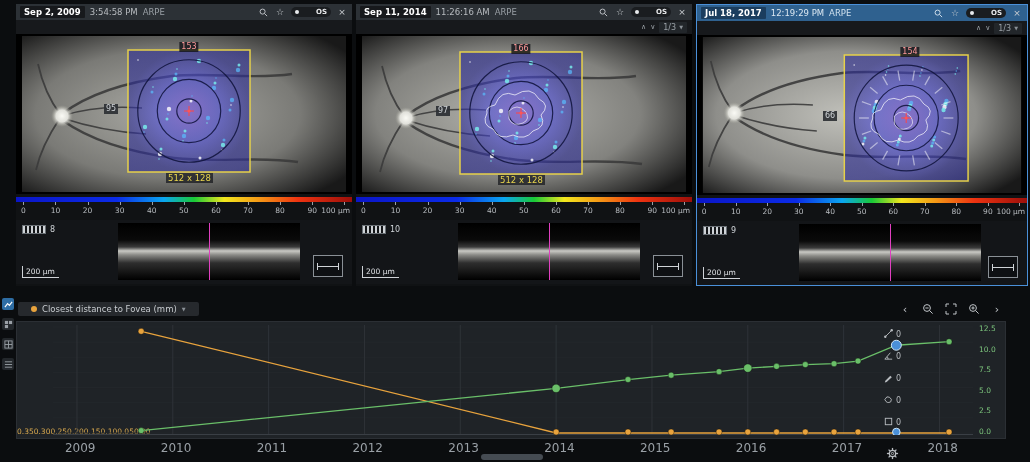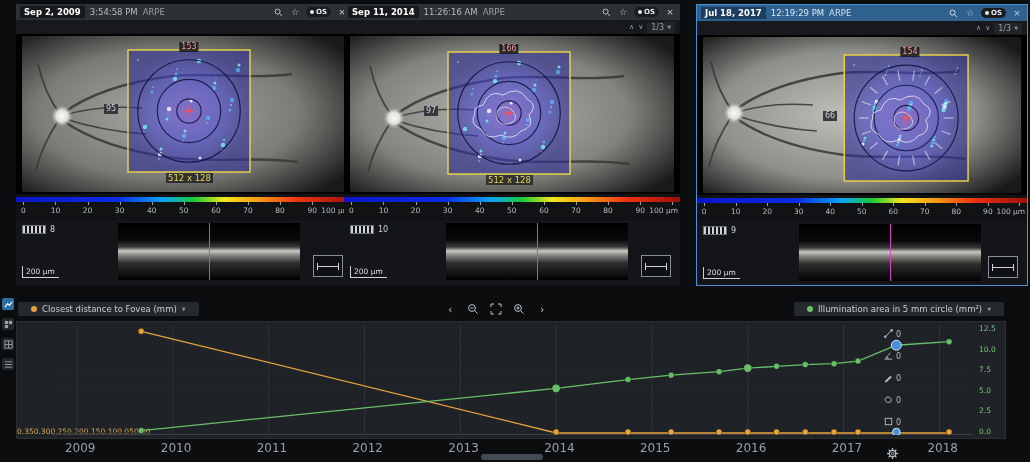--- a/index.html
+++ b/index.html
@@ -3,32 +3,32 @@
 <meta charset="utf-8">
 <style>
   *{margin:0;padding:0;box-sizing:border-box}
   html,body{width:1030px;height:462px;background:#0b0d0f;overflow:hidden;
     font-family:"DejaVu Sans","Liberation Sans",sans-serif;color:#c8ccd0}
   #stage{position:relative;width:904px;height:462px;background:#0b0d0f}
 
   
   .panel{position:absolute;top:4px;height:282px;background:#101214}
   #p1{left:16px;width:336px}
-  #p2{left:344px;width:336px}
+  #p2{left:356px;width:336px}
   #p3{left:696px;width:332px;border:1px solid #4a90d9}
   .hdr{height:16px;background:#2c3136;display:flex;align-items:center;gap:5px;
     padding:0 4px;font-size:8.5px;color:#b8bcc0;white-space:nowrap}
   .sel .hdr{background:#2f618f;color:#dce8f2}
   .date{background:#17191c;color:#fff;font-weight:bold;padding:1px 4px;font-size:8.5px;border-radius:1px}
   .sel .date{background:#1b3d5e}
   .scan{color:#9aa0a6}.sel .scan{color:#cfe0ee}
   .hsp{flex:1}
   .hicon{display:inline-flex;align-items:center;justify-content:center;width:12px;height:12px;
     color:#c8ccd0;font-size:9px;cursor:pointer}
-  .eyetag{display:inline-flex;align-items:center;gap:2px;background:#1a1d20;border-radius:6px;
+  .eyetag{display:inline-flex;align-items:center;gap:17px;background:#1a1d20;border-radius:6px;
     padding:0 4px;height:10px;font-size:7px;color:#e8eaec}
   .edot{width:4px;height:4px;border-radius:50%;background:#e8eaec;display:inline-block}
   .navrow{height:14px;background:#17191c;display:flex;justify-content:flex-end;align-items:center;
     gap:4px;padding:0 5px;font-size:8px;color:#9aa0a6}
   .nicon{cursor:pointer;font-size:7px}
   .pager{display:inline-flex;gap:3px;align-items:center;background:#22262a;padding:0 4px;height:11px;
     border-radius:1px;cursor:pointer}
   .pager .car{font-size:5px;color:#8a9096}
   .fundus{height:160px;position:relative;background:#000;overflow:hidden}
   .fundus svg{position:absolute;inset:0}
@@ -592,25 +592,20 @@
           </span>
         <span class="zbtn">
             <svg width="12" height="12" viewBox="0 0 12 12">
               <circle cx="5" cy="5" r="3.4" fill="none" stroke="#c0c4c8"></circle>
               <line x1="7.6" y1="7.6" x2="10.6" y2="10.6" stroke="#c0c4c8"></line>
               <line x1="3.4" y1="5" x2="6.6" y2="5" stroke="#c0c4c8"></line>
               <line x1="5" y1="3.4" x2="5" y2="6.6" stroke="#c0c4c8"></line>
             </svg>
           </span>
         <span class="zbtn">›</span>
-      </span>
-      <span class="legend-btn">
-        <i class="ldot" id="dot-right" style="background: rgb(106, 191, 105);"></i>
-        <span>Illumination area in 5 mm circle (mm²)</span>
-        <span class="caret">▼</span>
       </span>
     </div>
     <div class="chartwrap">
       <div id="left-axis">
           <span>0.35</span>
           <span>0.30</span>
           <span>0.25</span>
           <span>0.20</span>
           <span>0.15</span>
           <span>0.10</span>

